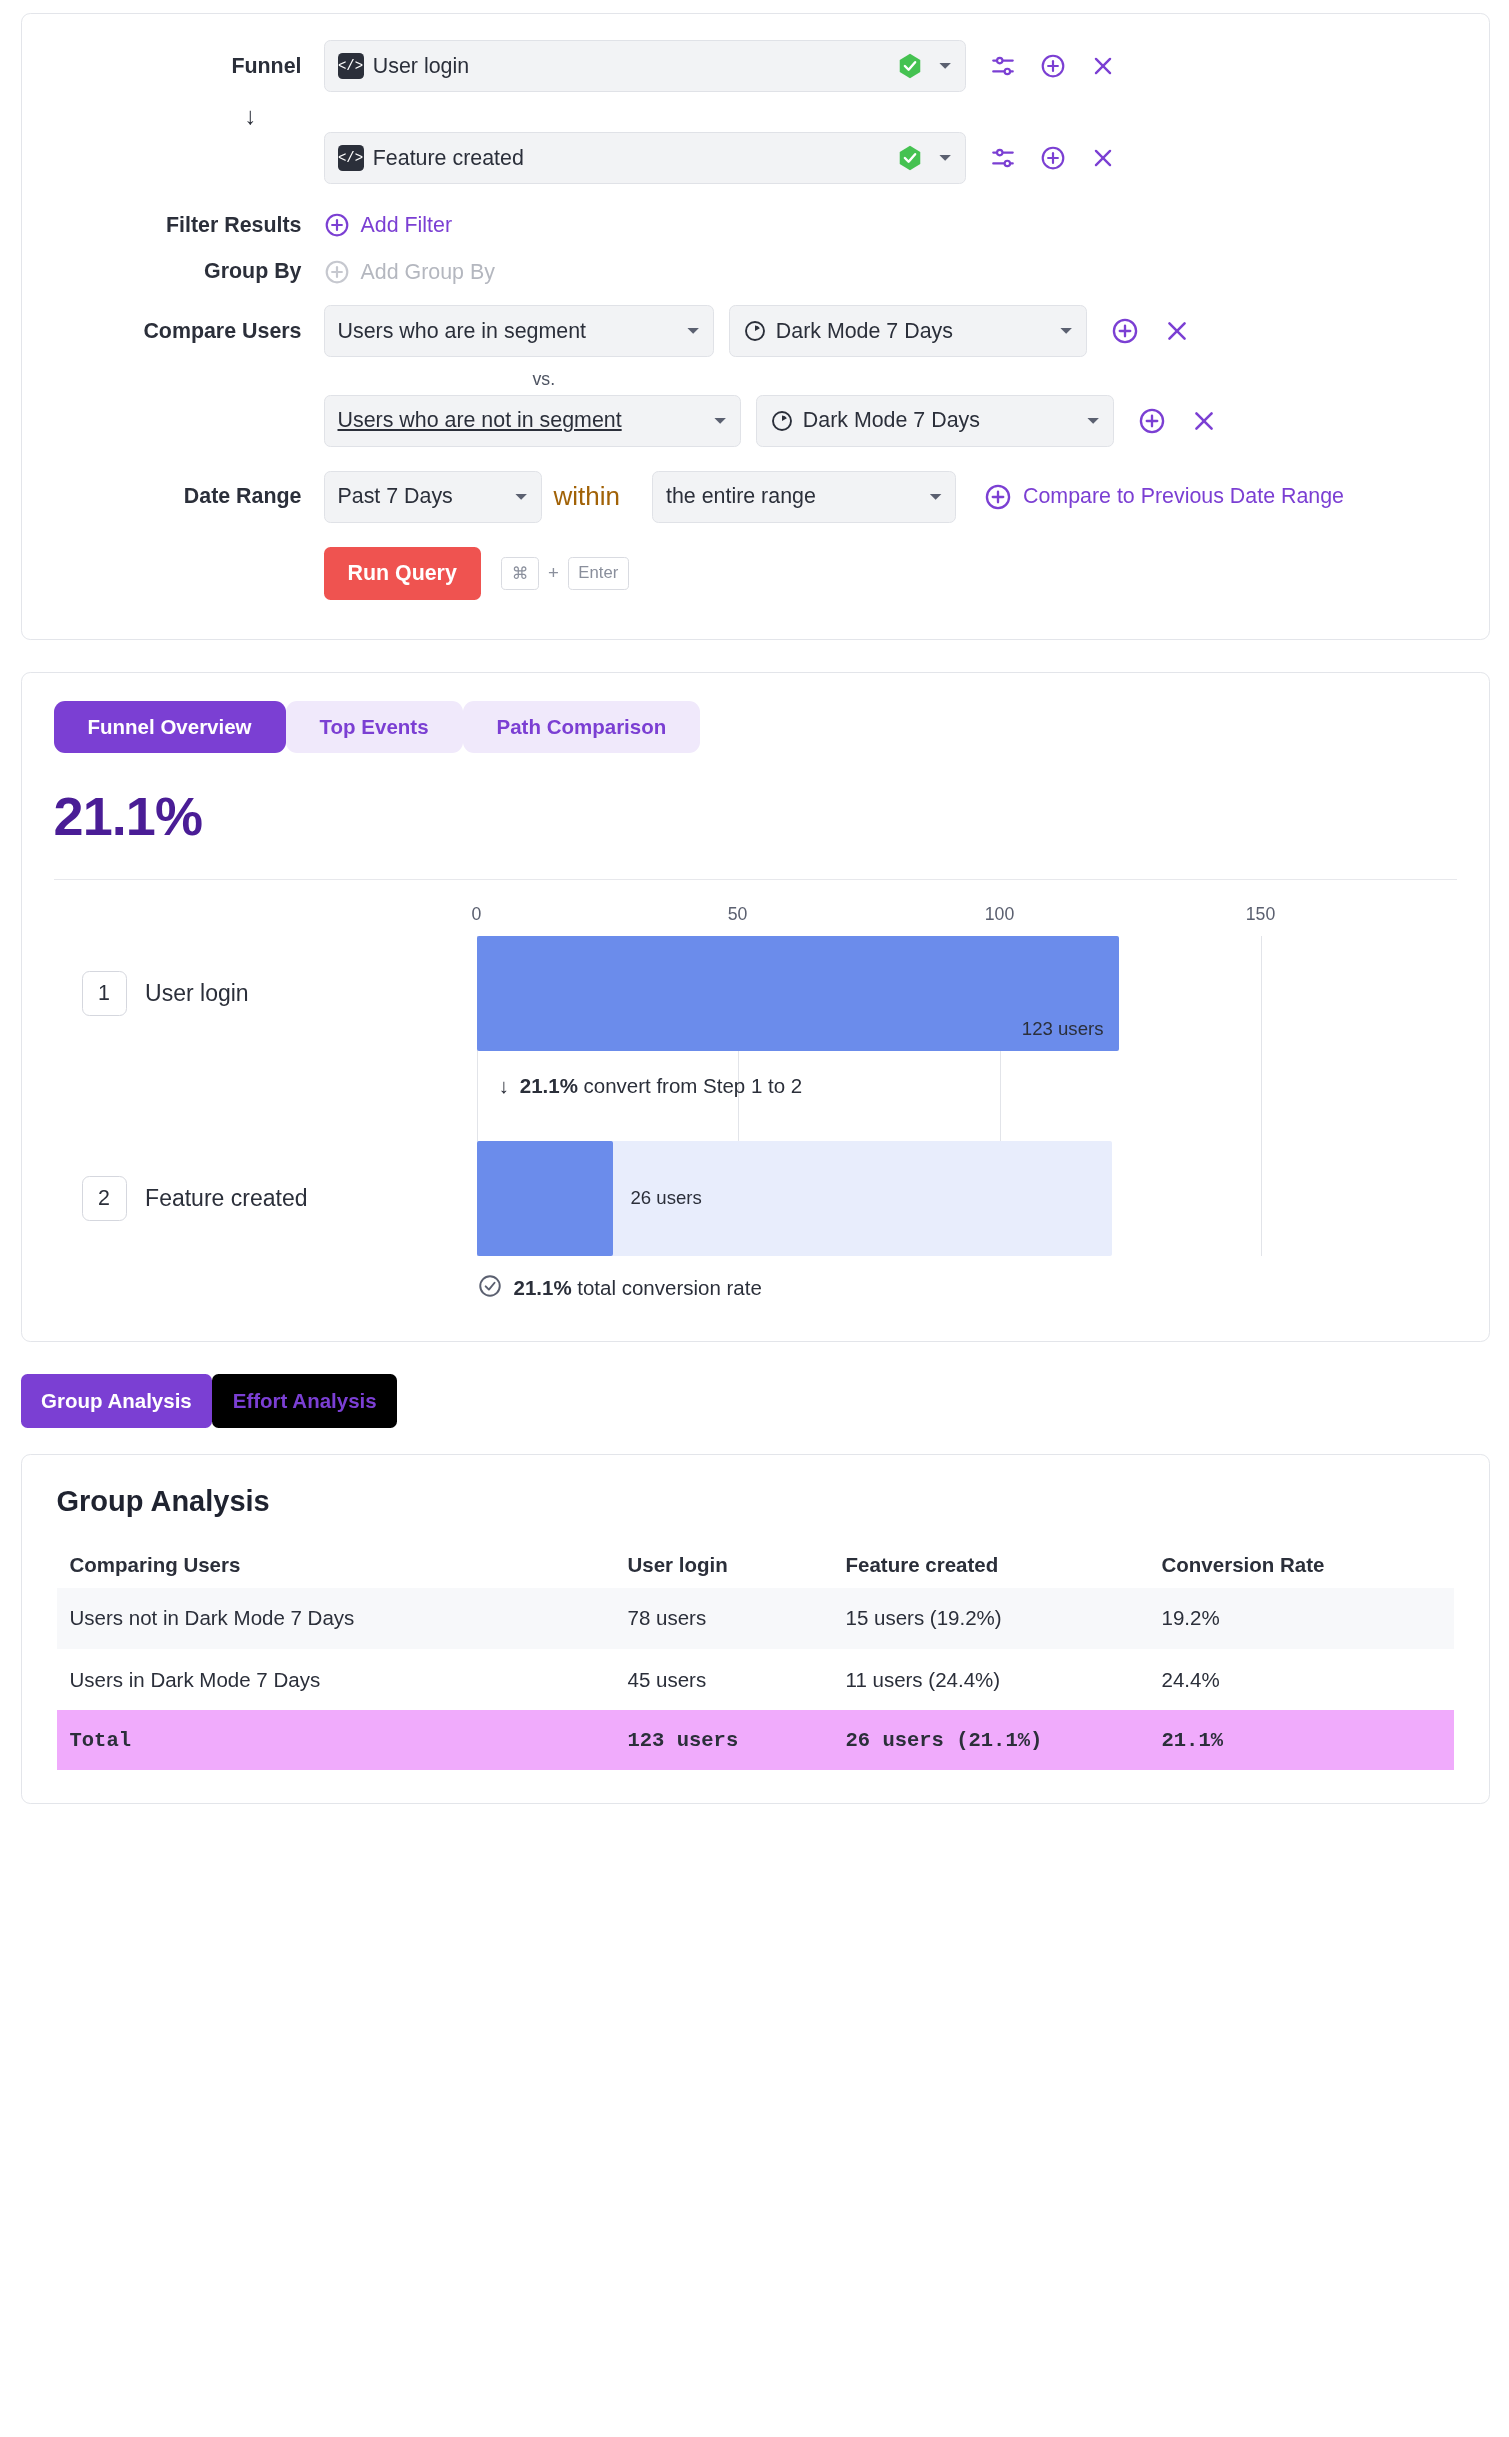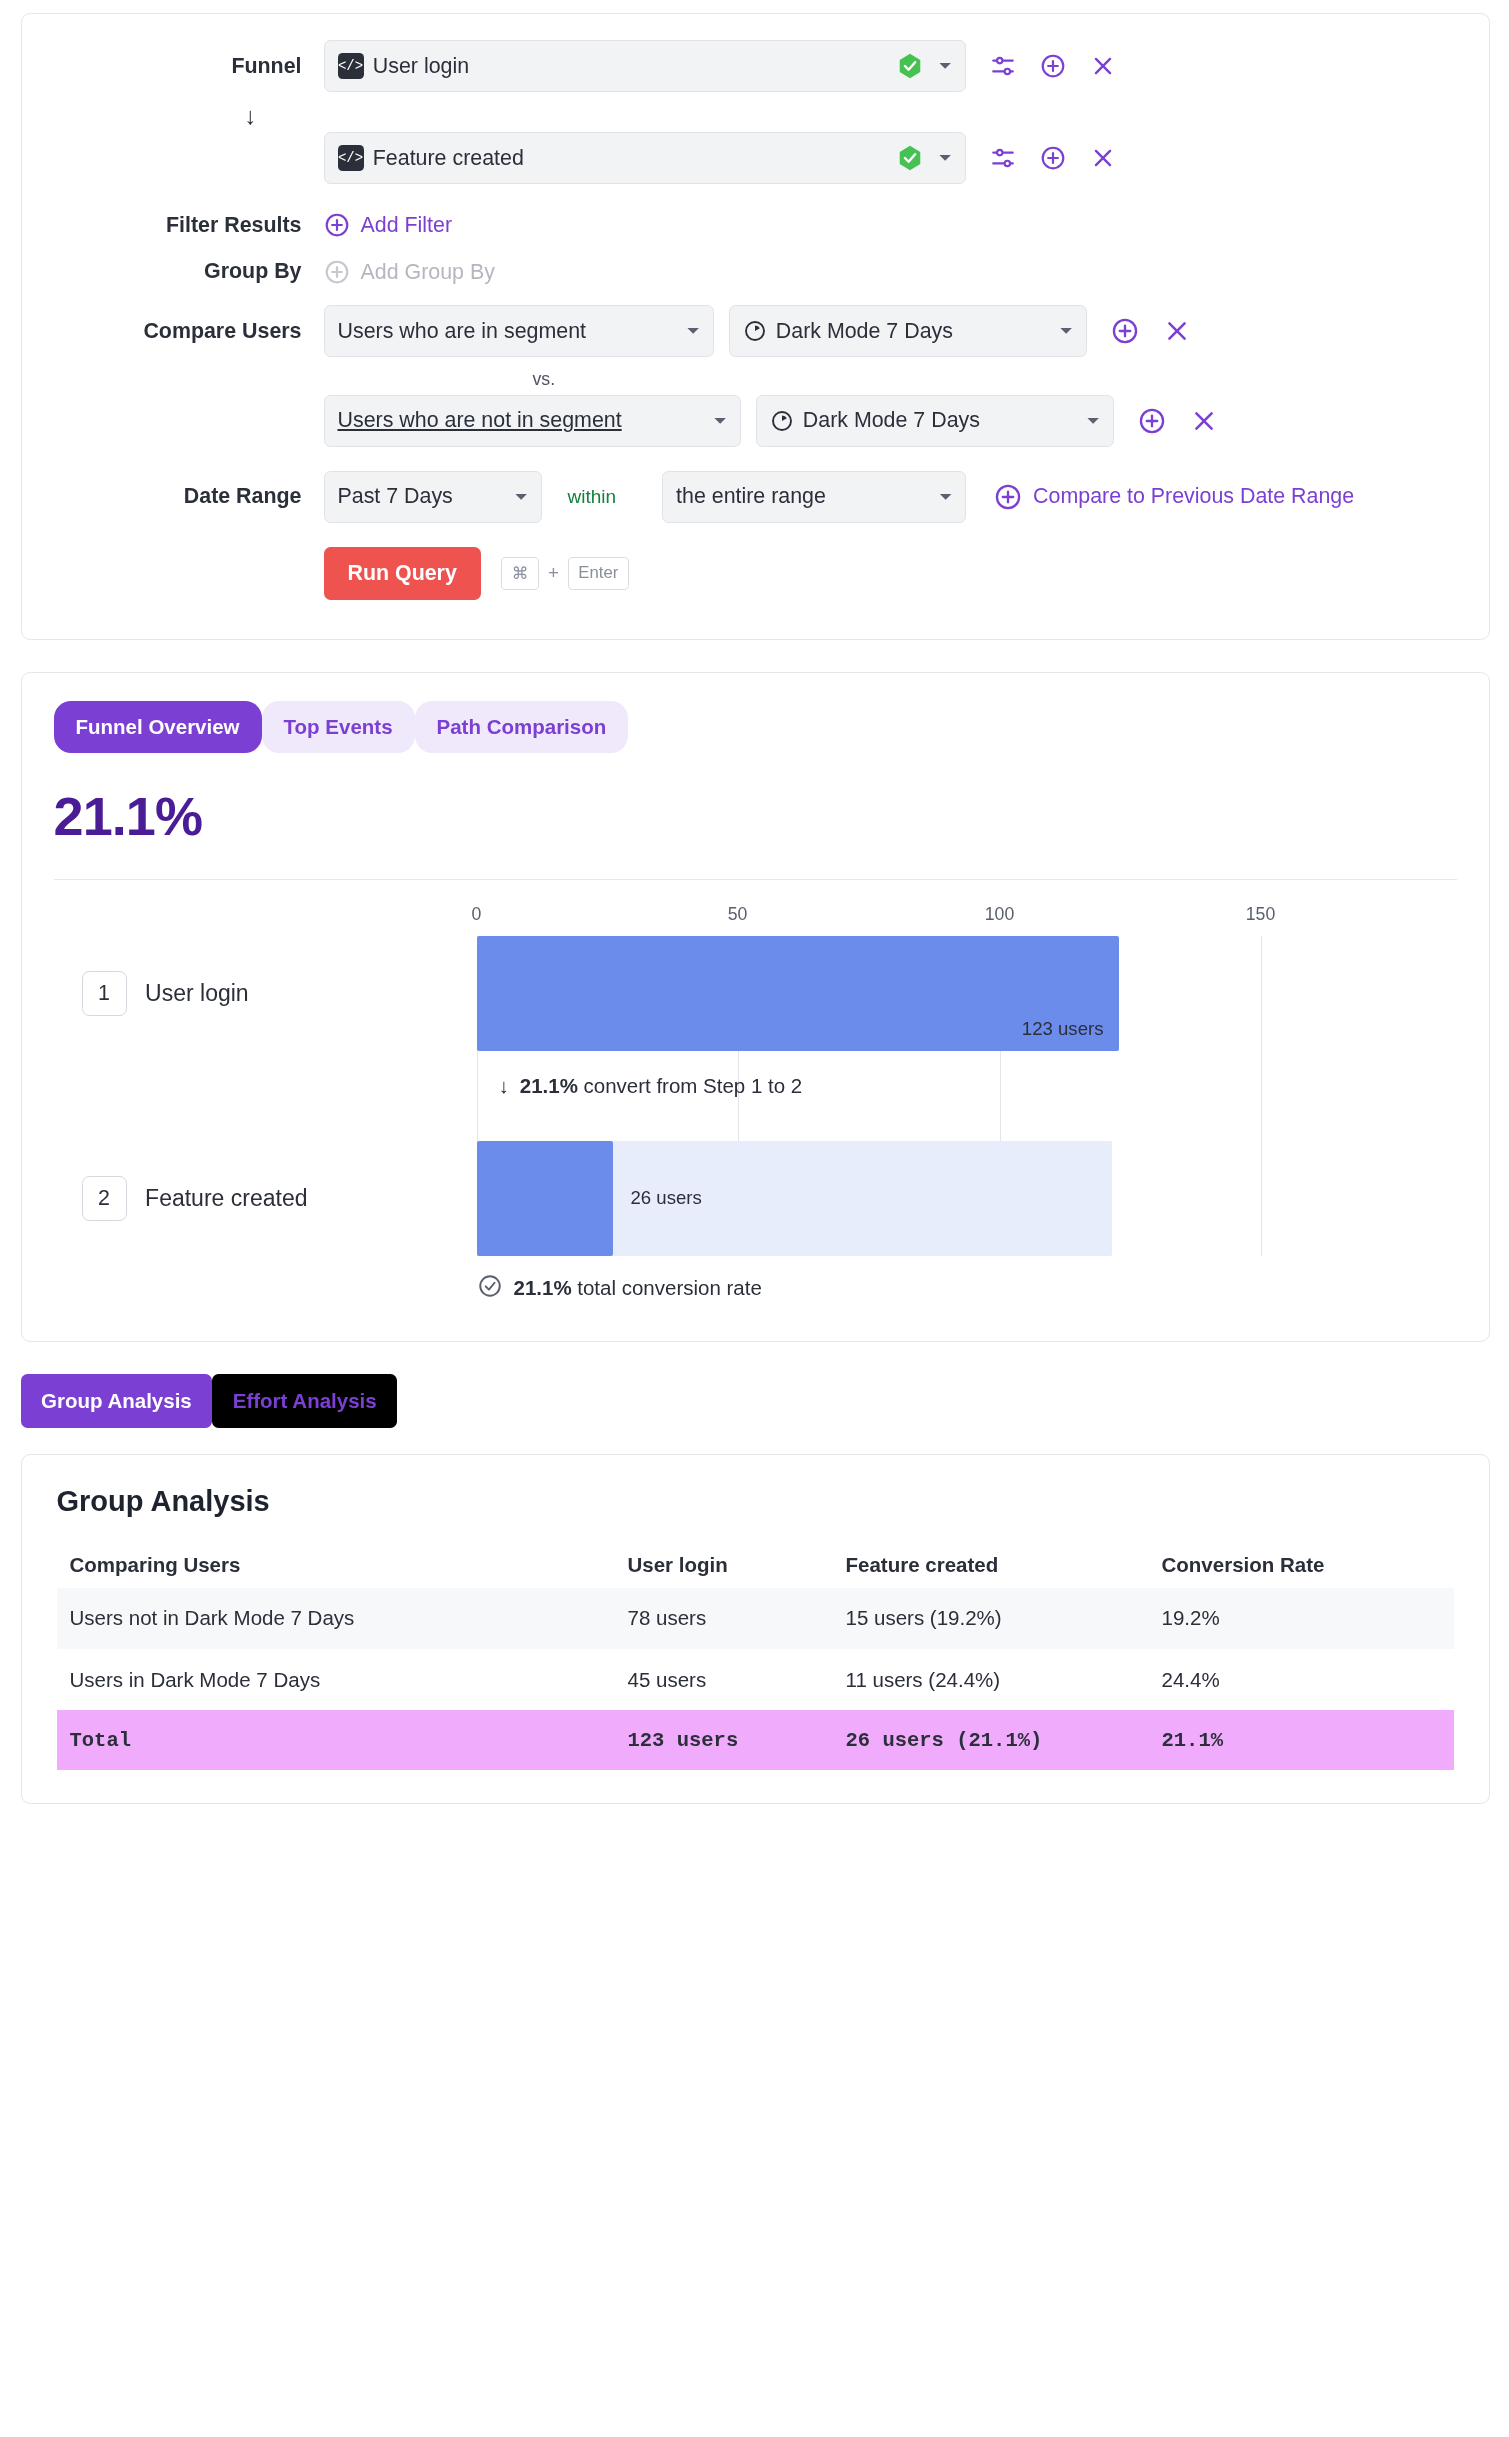--- a/index.html
+++ b/index.html
@@ -98,21 +98,21 @@
   .addlink .plus { margin-right: 11px; display:inline-flex; }
   .addlink.disabled { color: #b4b7bf; cursor: default; }
   .addlink.disabled .plus svg circle,
   .addlink.disabled .plus svg line { stroke: #c6c8cf; }
   .vsrow { display: flex; align-items: center; height: 30px; }
   .vs-indent { width: 270px; }
   .vs-text { font-size: 17.7px; color: #4d5361; padding-left: 209px; }
 
   .clock svg { display:block; }
 
-  .within { font-size: 19px; margin: 0 26px; color: #15803d; }
+  .within { font-size: 26px; margin: 0 12px; color: #a16207; }
 
   .cmp-link {
     font-size: 21.4px;
     color: #7b3fd3;
     margin-left: 11px;
     cursor: pointer;
   }
 
   .runbtn {
     background: #ef5350;
@@ -138,22 +138,22 @@
     margin: 0 5.6px;
   }
   .plus-sign { color: #8a8f9c; font-size: 18.6px; margin: 0 3.7px; }
 
   
   .res { padding: 28px 32px 37px 32px; }
   .tabs { display: flex; gap: 0; margin-bottom: 32px; }
   .tab {
     font-size: 20.5px;
     font-weight: bold;
-    padding: 14px 22px;
-    border-radius: 17px;
+    padding: 14px 34px;
+    border-radius: 11px;
     color: #7b3fd3;
     background: #f0e9fb;
     cursor: pointer;
   }
   .tab.active { background: #7b3fd3; color: #fff; }
 
   .bigpct {
     font-size: 54px;
     font-weight: bold;
     color: #4a1d96;

